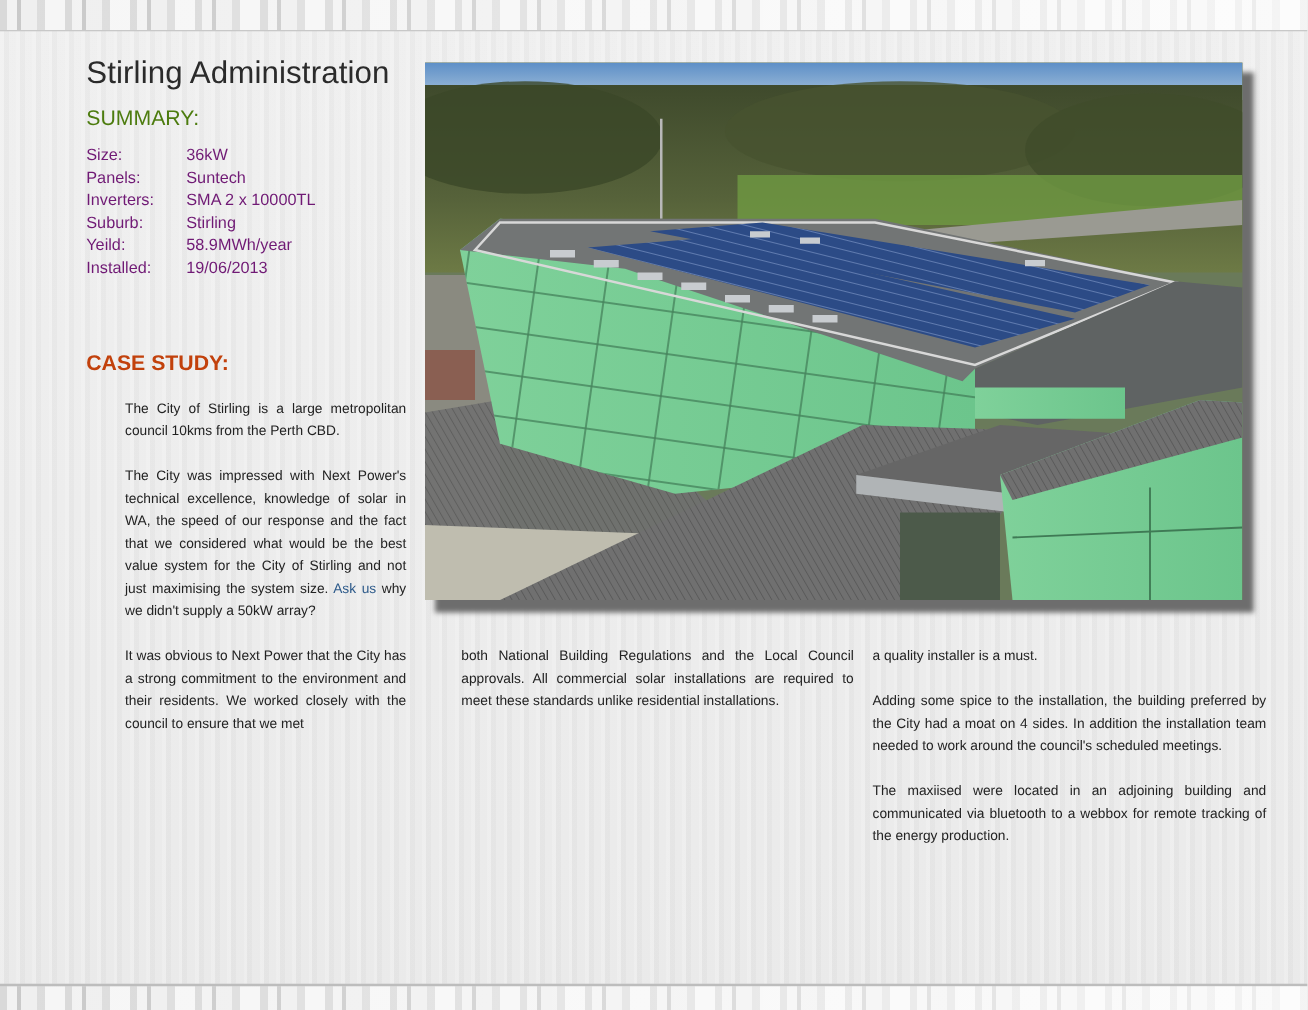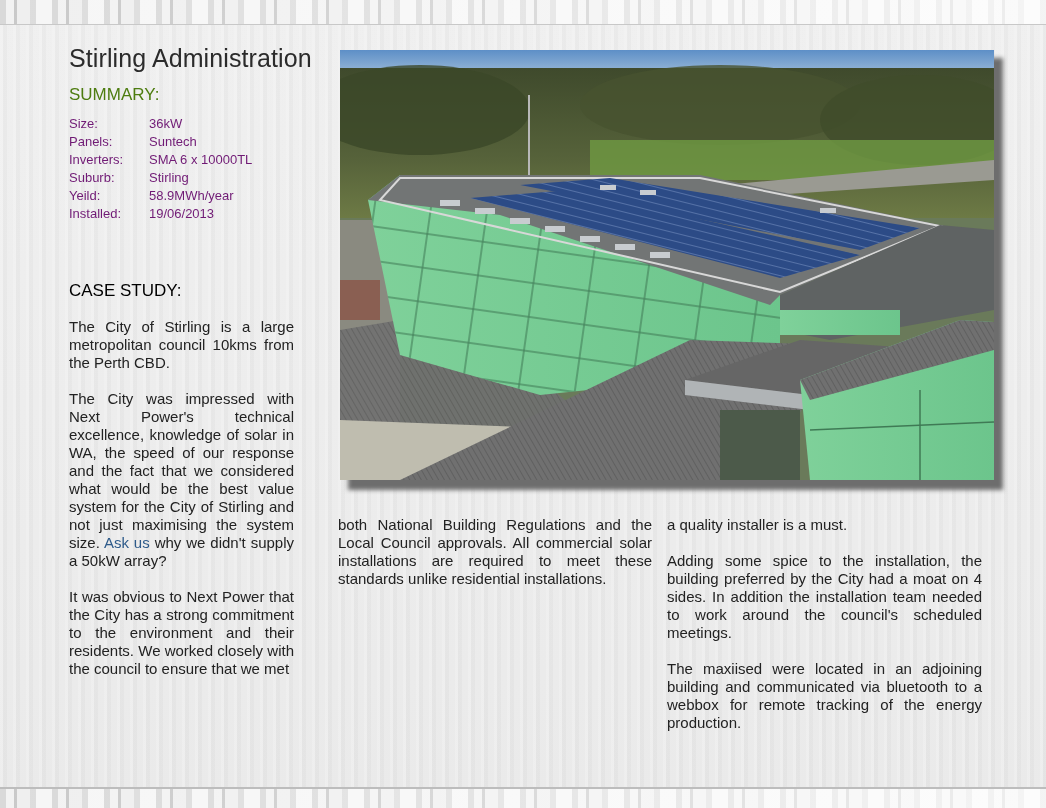--- a/index.html
+++ b/index.html
@@ -39,26 +39,27 @@
   }
   .summary-table {
     position:absolute; left:69px; top:116px; border-collapse:collapse;
     font-size:13px; color:#701a75;
   }
   .summary-table td { padding:0; height:18px; vertical-align:top; line-height:16px; }
   .summary-table td.label { width:80px; }
 
   .case-heading {
     position:absolute; left:69px; top:281px;
-    font-size:17px; color:#000000; margin:0; font-weight:normal;
+    font-size:17px; color:#c2410c; margin:0; font-weight:bold;
   }
 
   .col {
-    position:absolute; font-size:15px; line-height:18px; color:#222;
+    position:absolute; font-size:11px; line-height:18px; color:#222;
     text-align:justify;
+    margin-left:31px;
   }
   .col p { margin:0 0 18px 0; }
   .col1 { left:69px; top:318px; width:225px; }
   .col2 { left:338px; top:516px; width:314px; }
   .col3 { left:667px; top:516px; width:315px; }
   .col .last { text-align-last:left; }
   a.link { color:#2d5a8a; text-decoration:none; }
 
   .photo-shadow {
     position:absolute; left:348px; top:58px; width:655px; height:432px;
@@ -85,21 +86,21 @@
       <tr>
     <td class="label">Size:</td>
     <td>36kW</td>
   </tr>
   <tr>
     <td class="label">Panels:</td>
     <td>Suntech</td>
   </tr>
   <tr>
     <td class="label">Inverters:</td>
-    <td>SMA 6 x 10000TL</td>
+    <td>SMA 2 x 10000TL</td>
   </tr>
   <tr>
     <td class="label">Suburb:</td>
     <td>Stirling</td>
   </tr>
   <tr>
     <td class="label">Yeild:</td>
     <td>58.9MWh/year</td>
   </tr>
   <tr>

